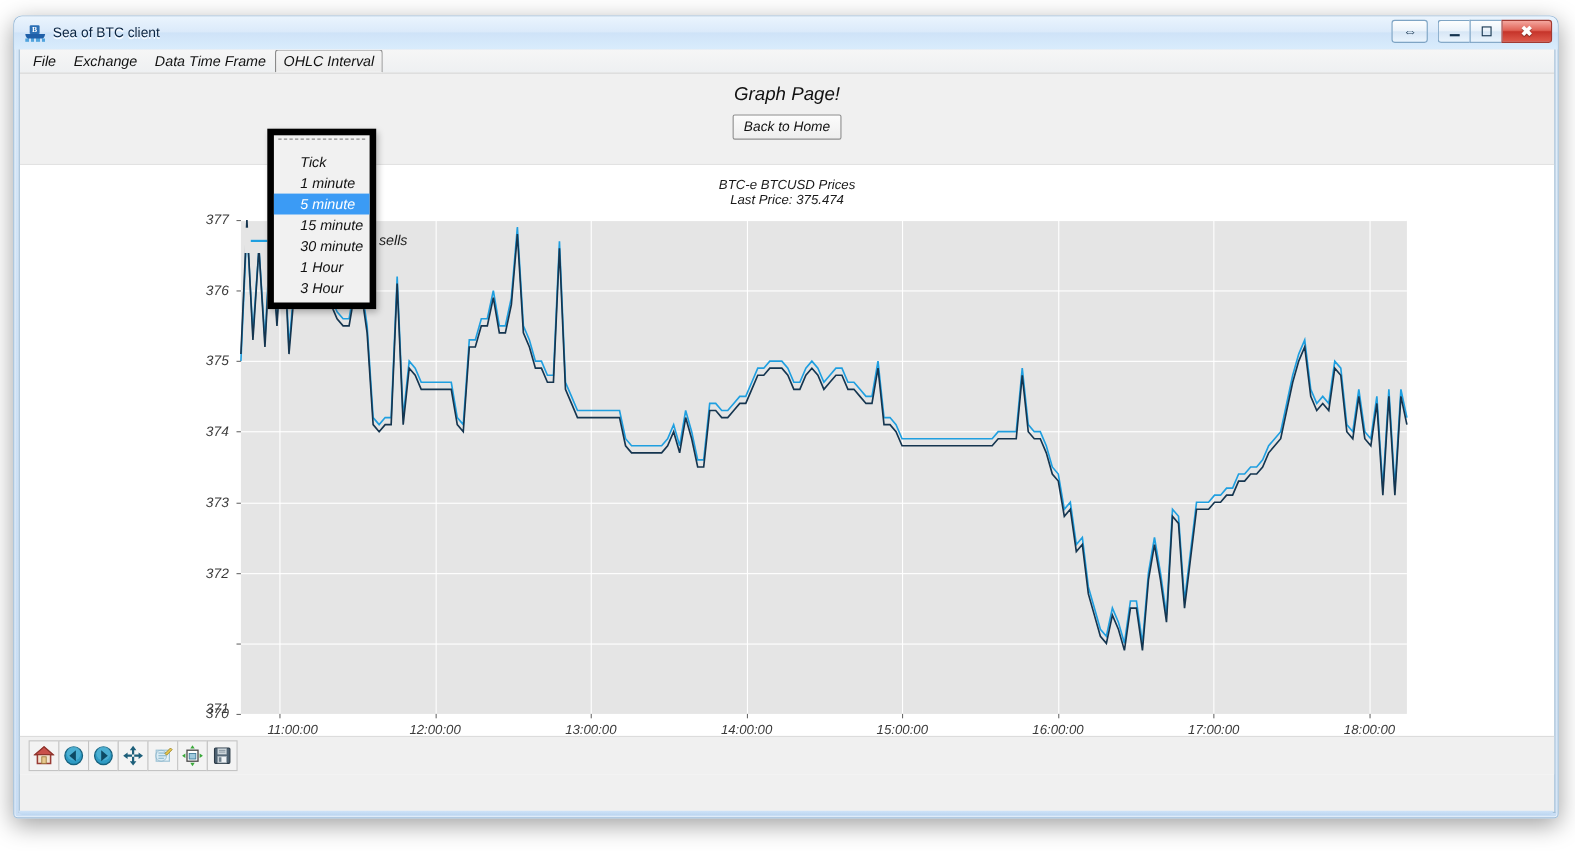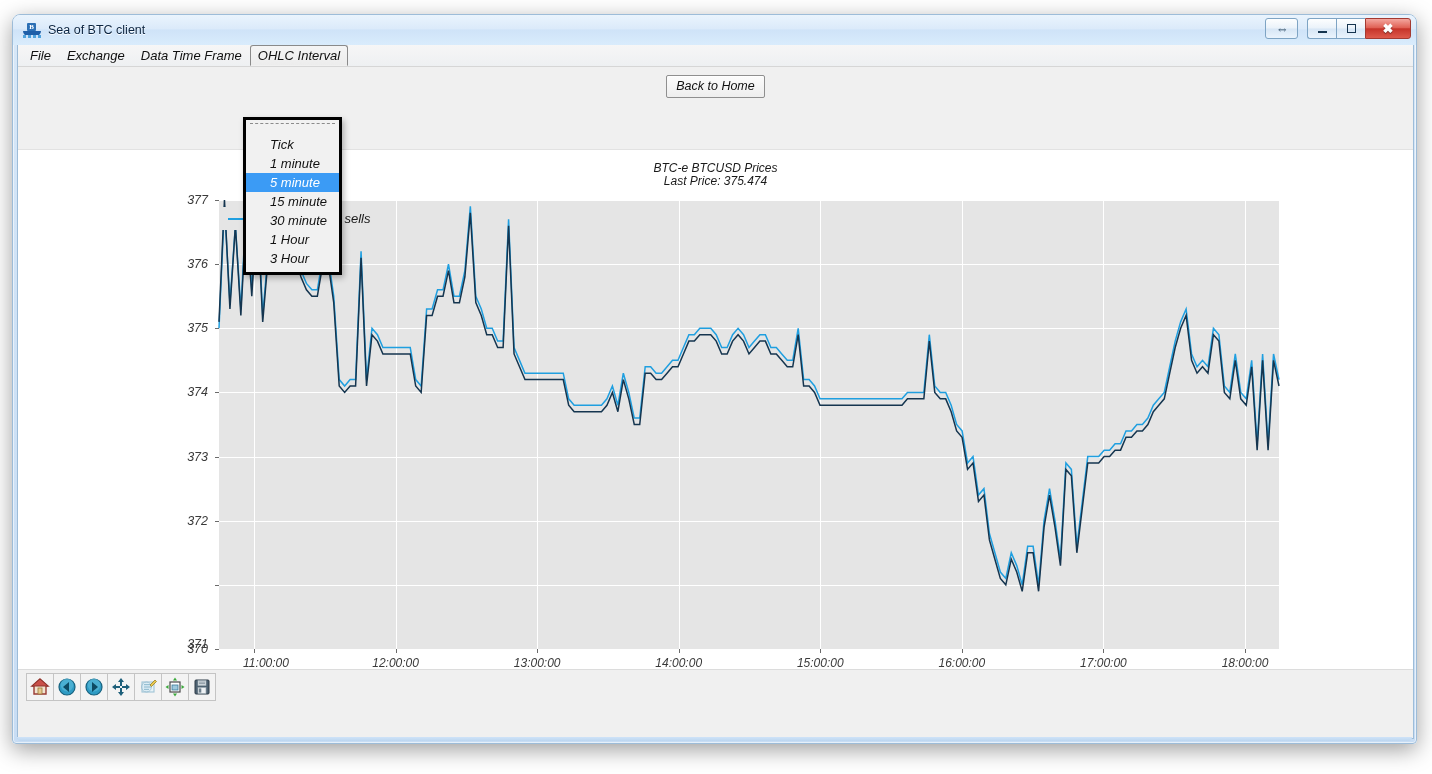--- a/index.html
+++ b/index.html
@@ -123,21 +123,21 @@
     border-radius: 3px 3px 0 0;
     padding: 0 7px;
   }
 
   
   #dropdown {
     position: absolute;
     left: 225px; top: 72px;
     width: 99px;
     background: #f1f1f1;
-    border: 3px solid #000000;
+    border: 6px solid #000000;
     box-shadow: 2px 3px 6px rgba(0,0,0,0.28);
     padding: 3px 0 4px 0;
     z-index: 60;
     font-size: 13px;
   }
   #tearoff {
     height: 9px; margin: 0 4px 3px 4px;
     border-top: 1px dashed #8b8b8b;
     cursor: pointer;
   }
@@ -298,20 +298,21 @@
     <div id="client">
 
       <div id="menubar">
         <div class="menu-item">File</div>
         <div class="menu-item">Exchange</div>
         <div class="menu-item">Data Time Frame</div>
         <div class="menu-item open">OHLC Interval</div>
       </div>
 
       <div id="headband">
+        <div id="page-title">Graph Page!</div>
         <div id="back-home">Back to Home</div>
       </div>
 
       <div id="figure">
 
         <div id="fig-title">
           <span>BTC-e BTCUSD Prices</span>
           <span class="l2">Last Price: 375.474</span>
         </div>
 

